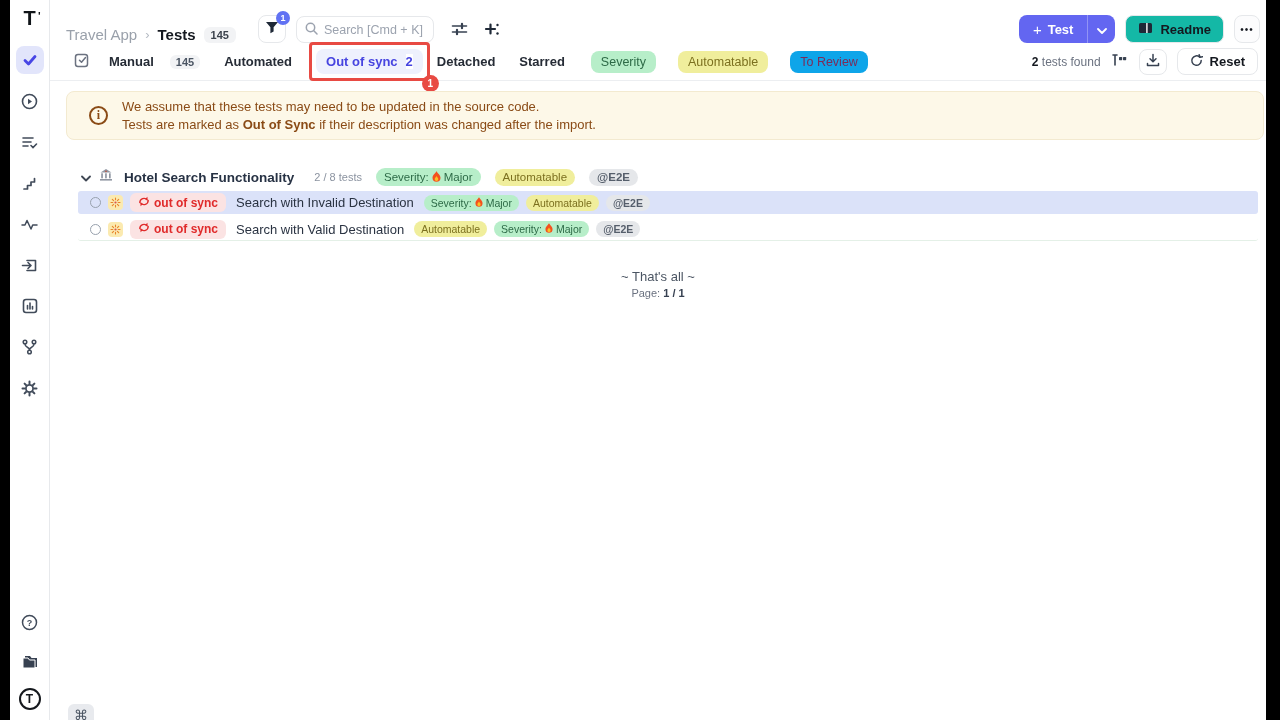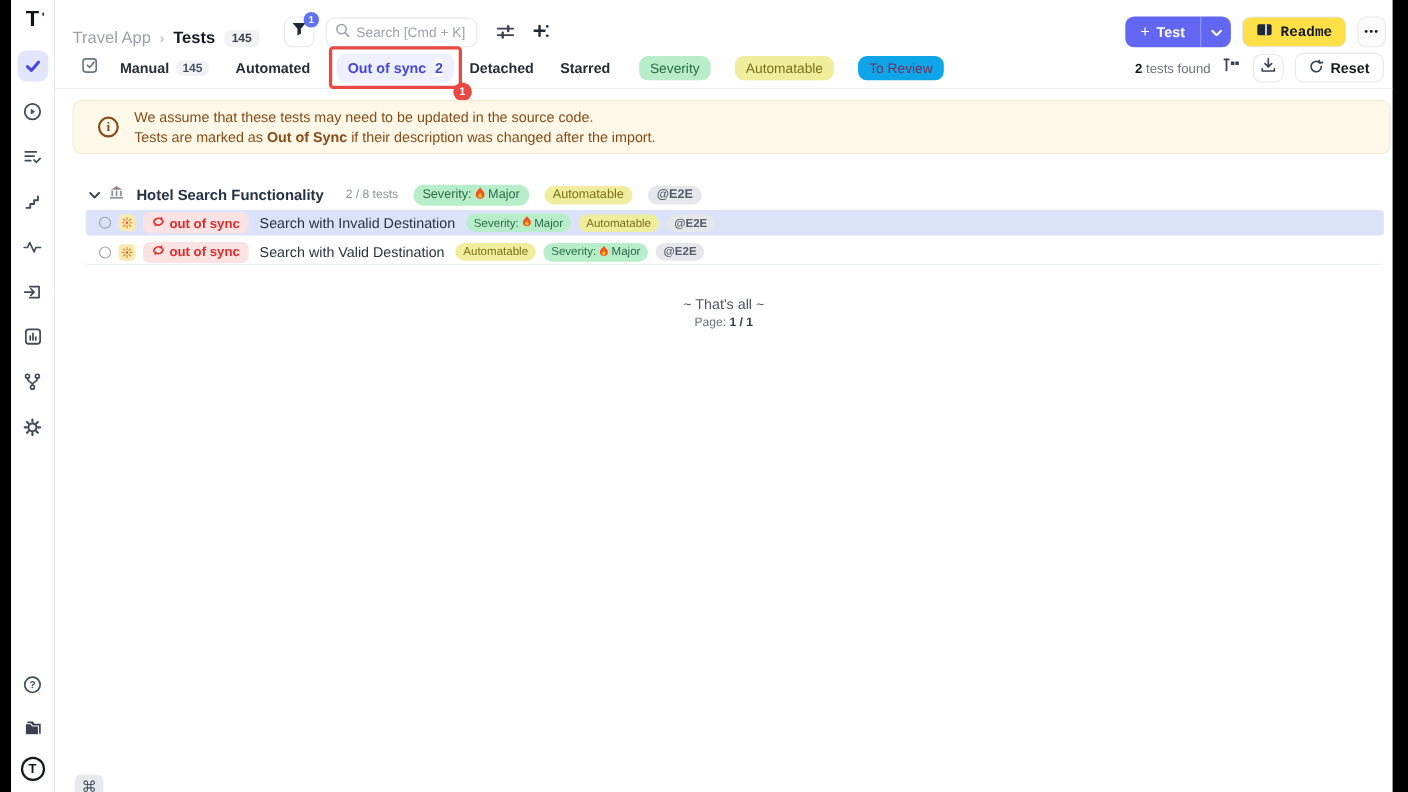--- a/index.html
+++ b/index.html
@@ -30,27 +30,27 @@
   .filter-btn { position:relative; width:28px; height:28px; margin-left:22px; border:1px solid #e6e8eb; border-radius:8px; background:#fff; display:flex; align-items:center; justify-content:center; cursor:pointer; }
   .filter-count { position:absolute; top:-5px; right:-5px; min-width:14px; height:14px; border-radius:50%; background:#6172f3; color:#fff; font-size:9px; font-weight:700; display:flex; align-items:center; justify-content:center; }
   .search-box { margin-left:10px; width:138px; height:27px; border:1px solid #e6e8eb; border-radius:8px; display:flex; align-items:center; padding:0 8px; gap:6px; background:#fff; }
   .search-box input { border:none; outline:none; width:100%; font-size:12.5px; color:#333; font-family:"Liberation Sans", sans-serif; background:transparent; }
   .search-box input::placeholder { color:#9ca3af; }
   .icon-ghost { margin-left:14px; width:24px; height:24px; display:flex; align-items:center; justify-content:center; cursor:pointer; }
   .top-right { margin-left:auto; display:flex; align-items:center; gap:10px; }
   .test-btn { display:flex; height:28px; border-radius:8px; overflow:hidden; background:#6366f1; color:#fff; cursor:pointer; }
   .test-btn-main { display:flex; align-items:center; gap:6px; padding:0 14px; font-size:13px; font-weight:600; }
   .test-btn-caret { display:flex; align-items:center; justify-content:center; width:28px; border-left:1px solid rgba(255,255,255,.3); }
-  .readme-btn { display:flex; align-items:center; gap:7px; height:28px; padding:0 12px; border:1px solid #e6e8eb; border-radius:8px; background:#fde047; font-size:13px; font-weight:600; color:#14181f; cursor:pointer;font-family:Liberation Mono, monospace; }
+  .readme-btn { display:flex; align-items:center; gap:7px; height:28px; padding:0 12px; border:1px solid #e6e8eb; border-radius:8px; background:#14b8a6; font-size:13px; font-weight:600; color:#14181f; cursor:pointer; }
   .more-btn { height:28px; width:26px; border:1px solid #e6e8eb; border-radius:8px; background:#fcfcfd; font-size:10px; letter-spacing:1px; color:#14181f; display:flex; align-items:center; justify-content:center; cursor:pointer; }
 
   
   .tabbar { height:38px; display:flex; align-items:center; border-bottom:1px solid #eceef1; padding:0 8px 0 23px; flex-shrink:0; }
   .bulk-ic { width:18px; height:18px; display:flex; align-items:center; justify-content:center; cursor:pointer; }
-  .tab { font-size:13px; font-weight:600; color:#262c36; cursor:pointer; display:flex; align-items:center; gap:6px; white-space:nowrap;justify-content:center; }
+  .tab { font-size:13px; font-weight:600; color:#262c36; cursor:pointer; display:flex; align-items:center; gap:16px; white-space:nowrap;justify-content:center; }
   .tab .tab-count { background:#f2f3f5; border-radius:6px; padding:1px 6px; font-size:11px; font-weight:600; color:#4b5563; }
   .tab-manual { margin-left:18px; }
   .tab-automated { margin-left:24px; }
   .tab-detached { margin-left:14px; }
   .tab-starred { margin-left:24px; }
   .oos-wrap { position:relative; margin-left:24px; }
   .oos-pill { display:flex; align-items:center; gap:8px; background:#eef1fd; border-radius:8px; padding:5px 10px; color:#4745e0; font-size:13px; font-weight:600; cursor:pointer; }
   .oos-pill .tab-count { background:#fff; }
   .anno-box { position:absolute; left:-7px; top:-7px; right:-7px; bottom:-7px; border:3px solid #e84a43; border-radius:4px; pointer-events:none; }
   .anno-dot { position:absolute; right:-12px; bottom:-14px; width:17px; height:17px; border-radius:50%; background:#e84a43; color:#fff; font-size:10px; font-weight:700; display:flex; align-items:center; justify-content:center; }

